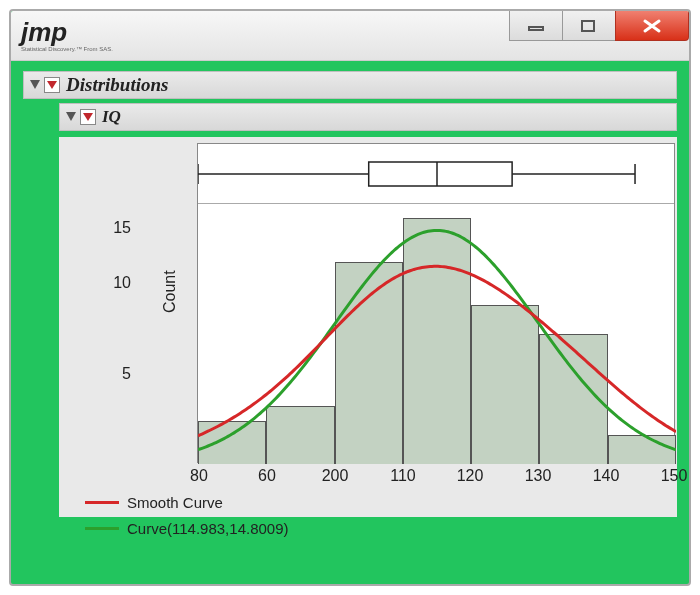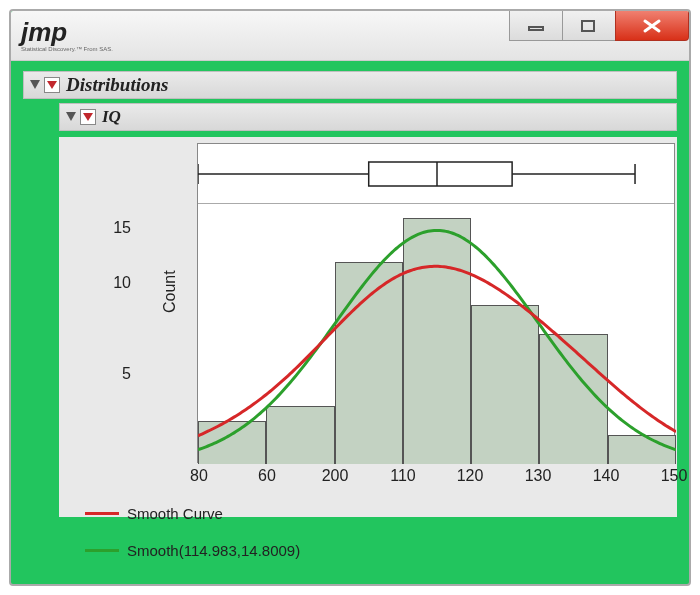--- a/index.html
+++ b/index.html
@@ -121,21 +121,21 @@
     width: 30px;
     transform: translateX(-15px);
   }
 
   .legend {
     position: absolute;
     left: 26px; top: 350px;
     font-size: 15px;
     line-height: 1.4;
   }
-  .legend-row { display: flex; align-items: center; margin-top: 16px; }
+  .legend-row { display: flex; align-items: center; margin-top: 5px; }
   .swatch { width: 34px; height: 0; border-top: 3px solid; margin-right: 8px; }
 
   
   .bar {
     position: absolute;
     bottom: 0;
     background: #c3d2c2;
     border: 1px solid #555;
     border-bottom: none;
   }
@@ -243,19 +243,19 @@
         </div>
       </div>
 
       <div class="legend">
         <div class="legend-row">
           <span class="swatch" id="sw-smooth" style="border-top-color: rgb(214, 39, 40);"></span>
           <span>Smooth Curve</span>
         </div>
         <div class="legend-row">
           <span class="swatch" id="sw-normal" style="border-top-color: rgb(44, 160, 44);"></span>
-          <span>Smooth(114.983,14.8009)</span>
+          <span>Curve(114.983,14.8009)</span>
         </div>
       </div>
 
     </div>
   </div>
 </div>
 
 </body></html>

